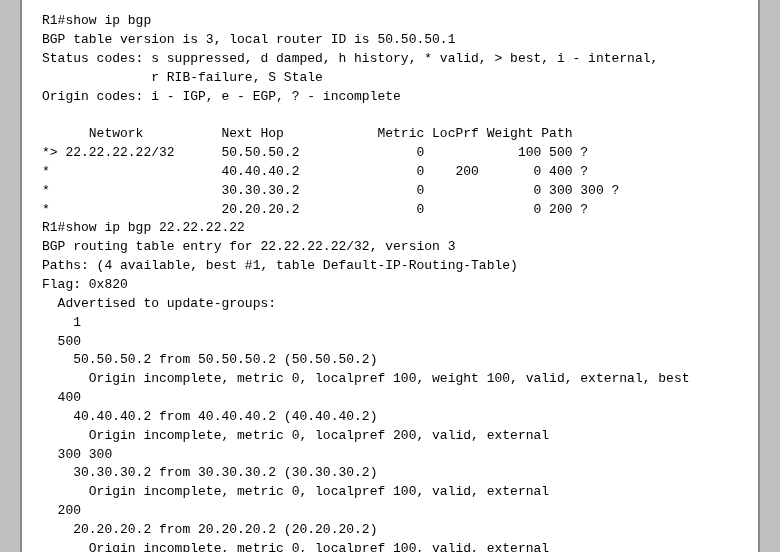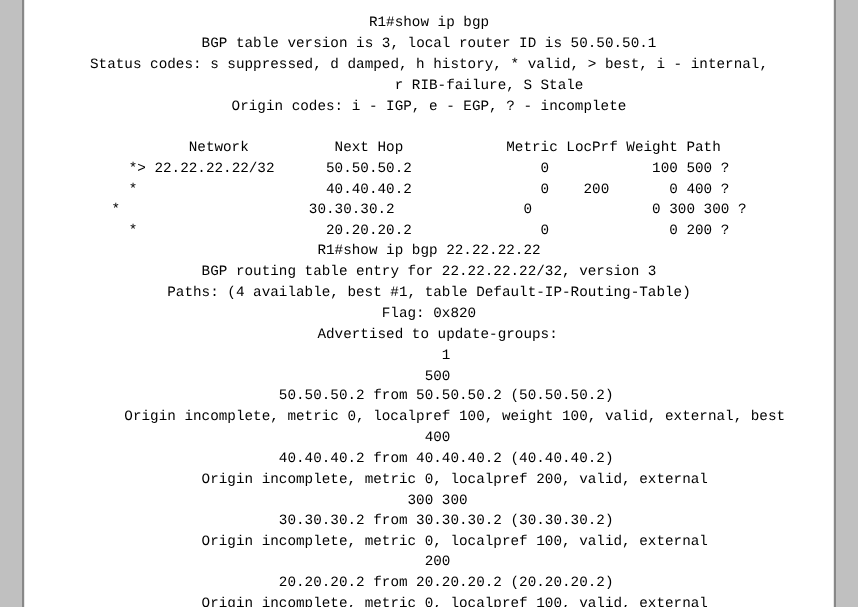--- a/index.html
+++ b/index.html
@@ -26,20 +26,19 @@
       font-size: 13px;
       line-height: 1.45;
       color: #000000;
       white-space: pre;
       font-family: 'Courier New', Courier, monospace;
     }
 
     .line {
       display: block;
       white-space: pre;
-      text-align: center;
     }
   </style>
 </head>
 <body>
 
 <div class="terminal-container" id="terminal-output">
 <span class="line">R1#show ip bgp</span><span class="line">BGP table version is 3, local router ID is 50.50.50.1</span><span class="line">Status codes: s suppressed, d damped, h history, * valid, &gt; best, i - internal,</span><span class="line">              r RIB-failure, S Stale</span><span class="line">Origin codes: i - IGP, e - EGP, ? - incomplete</span><span class="line">&nbsp;</span><span class="line">      Network          Next Hop            Metric LocPrf Weight Path</span><span class="line">*&gt; 22.22.22.22/32      50.50.50.2               0            100 500 ?</span><span class="line">*                      40.40.40.2               0    200       0 400 ?</span><span class="line">*                      30.30.30.2               0              0 300 300 ?</span><span class="line">*                      20.20.20.2               0              0 200 ?</span><span class="line">R1#show ip bgp 22.22.22.22</span><span class="line">BGP routing table entry for 22.22.22.22/32, version 3</span><span class="line">Paths: (4 available, best #1, table Default-IP-Routing-Table)</span><span class="line">Flag: 0x820</span><span class="line">  Advertised to update-groups:</span><span class="line">    1</span><span class="line">  500</span><span class="line">    50.50.50.2 from 50.50.50.2 (50.50.50.2)</span><span class="line">      Origin incomplete, metric 0, localpref 100, weight 100, valid, external, best</span><span class="line">  400</span><span class="line">    40.40.40.2 from 40.40.40.2 (40.40.40.2)</span><span class="line">      Origin incomplete, metric 0, localpref 200, valid, external</span><span class="line">  300 300</span><span class="line">    30.30.30.2 from 30.30.30.2 (30.30.30.2)</span><span class="line">      Origin incomplete, metric 0, localpref 100, valid, external</span><span class="line">  200</span><span class="line">    20.20.20.2 from 20.20.20.2 (20.20.20.2)</span><span class="line">      Origin incomplete, metric 0, localpref 100, valid, external</span></div>
 
 </body></html>

